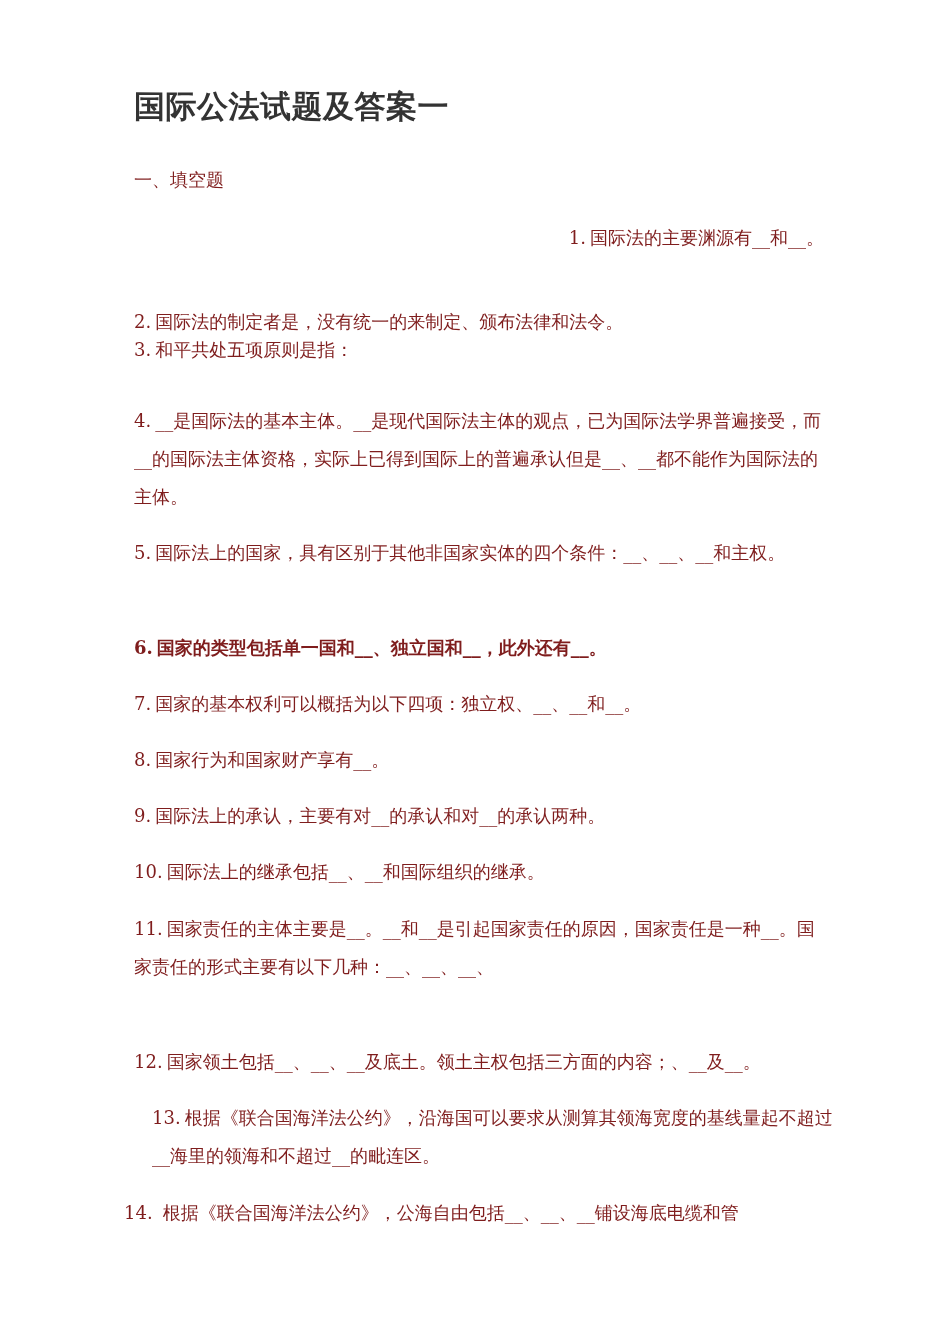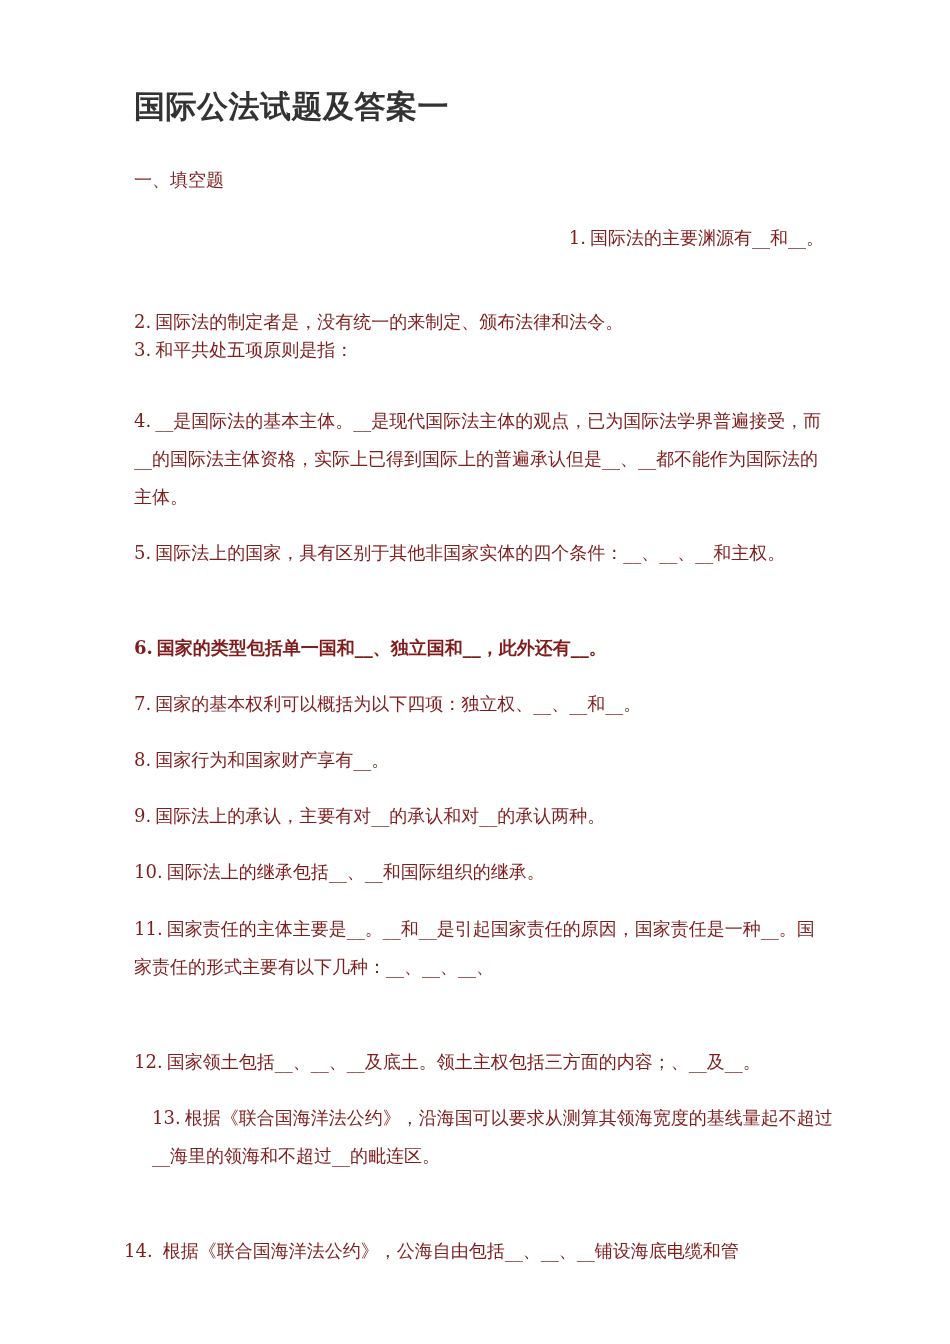--- a/index.html
+++ b/index.html
@@ -99,17 +99,17 @@
   </p>
 
   <p class="para nowrap" style="top:1039px;">
     <span class="num">12.</span><span>国家领土包括__、__、__及底土。领土主权包括三方面的内容；、__及__。</span>
   </p>
 
   <p class="para" style="top:1095px;margin-left:18px;">
     <span class="num">13.</span><span>根据《联合国海洋法公约》，沿海国可以要求从测算其领海宽度的基线量起不超过__海里的领海和不超过__的毗连区。</span>
   </p>
 
-  <p class="para nowrap" style="top:1190px; left:124px;margin-top:38px;">
+  <p class="para nowrap" style="top:1190px; left:124px;">
     <span class="num" style="margin-right:10px;">14.</span><span>根据《联合国海洋法公约》，公海自由包括__、__、__铺设海底电缆和管</span>
   </p>
 
 </div>
 
 </body></html>

